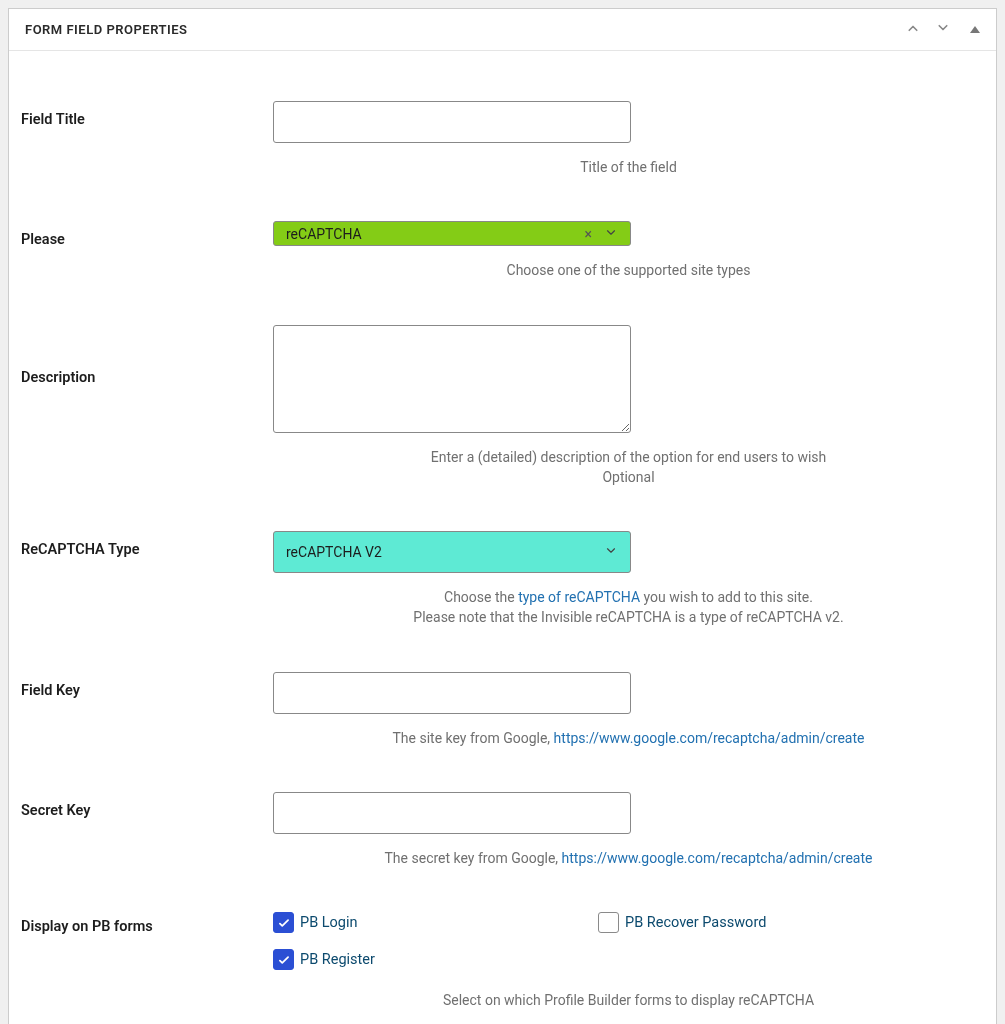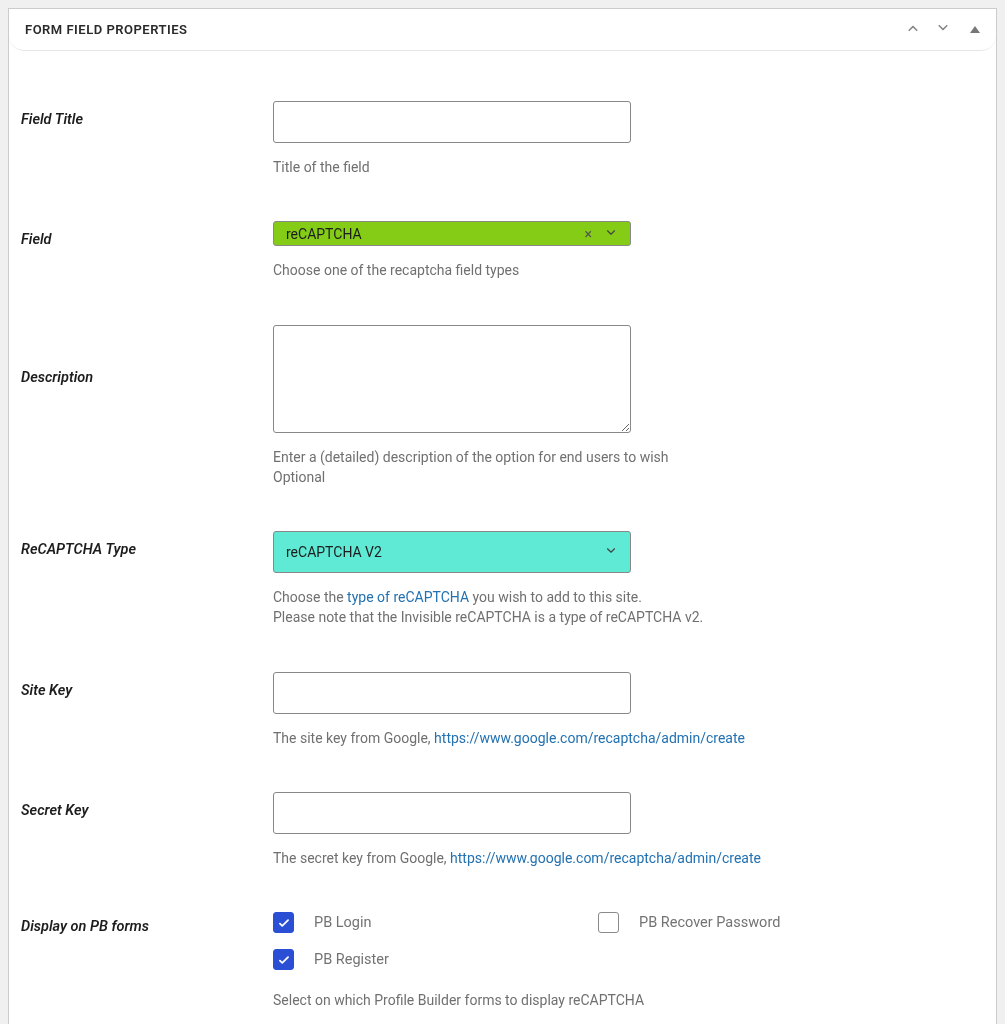--- a/index.html
+++ b/index.html
@@ -19,21 +19,20 @@
       border: 1px solid #ccc;
       width: 989px;
       margin: 0 auto;
     }
     .panel-header {
       display: flex;
       align-items: center;
       justify-content: space-between;
       padding: 10px 16px;
       border-bottom: 1px solid #e5e5e5;
-      border-radius: 15px;
     }
     .panel-title {
       font-size: 13px;
       font-weight: 600;
       letter-spacing: 0.5px;
       color: #2a2a2a;
       text-transform: uppercase;
     }
     .panel-header-icons {
       display: flex;
@@ -62,21 +61,20 @@
       display: flex;
       align-items: flex-start;
       margin-bottom: 44px;
     }
     .label-col {
       width: 252px;
       padding-top: 10px;
       font-weight: 600;
       font-size: 14.5px;
       color: #1d1d1d;
-      font-style: italic;
     }
     .label-col.tight { padding-top: 6px; }
     .input-col {
       flex: 1;
     }
     .text-input, .textarea-input, .select-input {
       width: 358px;
       border: 1px solid #888;
       border-radius: 3px;
       background: #fff;
@@ -139,38 +137,39 @@
       height: 14px;
       stroke: #444;
       stroke-width: 2;
       fill: none;
     }
     .help-text {
       color: #707070;
       font-size: 14px;
       margin-top: 14px;
       line-height: 1.45;
+      text-align: center;
     }
     .help-text a {
       color: #2271b1;
       text-decoration: none;
     }
     .checkbox-grid {
       display: flex;
       flex-wrap: wrap;
       width: 700px;
       gap: 16px 0;
     }
     .checkbox-item {
       width: 325px;
       display: flex;
       align-items: center;
-      gap: 20px;
+      gap: 6px;
       font-size: 14.5px;
-      color: #737373;
+      color: #0c4a6e;
     }
     .chk {
       width: 21px;
       height: 21px;
       border: 1.5px solid #2a4aa8;
       border-radius: 3px;
       display: inline-flex;
       align-items: center;
       justify-content: center;
       cursor: pointer;
@@ -216,34 +215,34 @@
 
     <div class="row">
       <div class="label-col">Field Title</div>
       <div class="input-col">
         <input type="text" class="text-input" value="" style="">
         <div class="help-text">Title of the field</div>
       </div>
     </div>
 
     <div class="row">
-      <div class="label-col">Field</div>
+      <div class="label-col">Please</div>
       <div class="input-col">
         <div class="select-wrap">
           <div class="select-display">
             <span>reCAPTCHA</span>
             <span class="clear-x">×</span>
             <span class="chev">
               <svg viewBox="0 0 24 24">
                   <path d="M6 9l6 6 6-6" stroke-linecap="round" stroke-linejoin="round"></path>
                 </svg>
             </span>
           </div>
         </div>
-        <div class="help-text">Choose one of the recaptcha field types</div>
+        <div class="help-text">Choose one of the supported site types</div>
       </div>
     </div>
 
     <div class="row">
       <div class="label-col" style="padding-top:44px">Description</div>
       <div class="input-col">
         <textarea class="textarea-input" style=""></textarea>
         <div class="help-text" style="white-space:pre-line">Enter a (detailed) description of the option for end users to wish
 Optional</div>
       </div>
@@ -261,21 +260,21 @@
                 </svg>
             </span>
           </div>
         </div>
         <div class="help-text" style="white-space:pre-line"><span>Choose the </span><a href="#">type of reCAPTCHA</a><span> you wish to add to this site.
 Please note that the Invisible reCAPTCHA is a type of reCAPTCHA v2.</span></div>
       </div>
     </div>
 
     <div class="row">
-      <div class="label-col">Site Key</div>
+      <div class="label-col">Field Key</div>
       <div class="input-col">
         <input type="text" class="text-input" value="" style="">
         <div class="help-text"><span>The site key from Google, </span><a href="#">https://www.google.com/recaptcha/admin/create</a></div>
       </div>
     </div>
 
     <div class="row">
       <div class="label-col">Secret Key</div>
       <div class="input-col">
         <input type="text" class="text-input" value="" style="">

